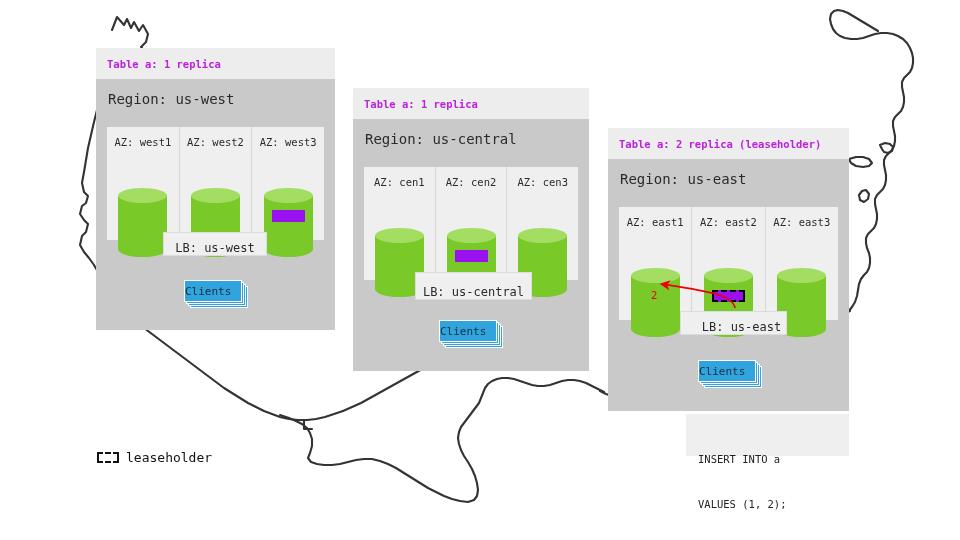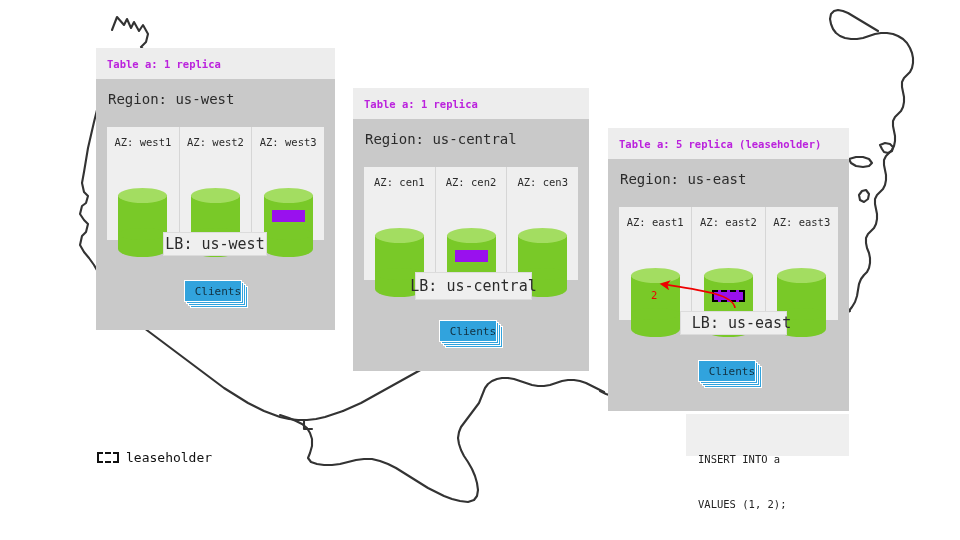--- a/index.html
+++ b/index.html
@@ -110,23 +110,23 @@
     border: 2px dashed #000000;
     box-sizing: border-box;
   }
   
   .lb-box {
     position: absolute;
     background: #efefef;
     border: 1px solid #dcdcdc;
     box-sizing: border-box;
     display: flex;
-    align-items: center;
+    align-items: flex-end;
     justify-content: center;
-    font-size: 15px;
+    font-size: 12px;
     color: #2b2b2b;
     white-space: nowrap;
   }
   
   .clients-wrap {
     position: absolute;
   }
   .clients-shadow {
     position: absolute;
     background: #31a3dd;
@@ -134,21 +134,21 @@
     box-sizing: border-box;
   }
   .clients-btn {
     position: absolute;
     left: 0; top: 0;
     background: #31a3dd;
     border: 1px solid #ffffff;
     box-sizing: border-box;
     display: flex;
     align-items: center;
-    justify-content: flex-end;
+    justify-content: flex-start;
     font-size: 11px;
     color: #12303f;
     white-space: nowrap;
   }
   
   .sql-note {
     position: absolute;
     background: #efefef;
     box-sizing: border-box;
     padding: 8px 10px 8px 12px;
@@ -367,21 +367,21 @@
       <div class="clients-shadow" style="left:4px; top:4px; width:58px; height:22px;"></div>
       <div class="clients-shadow" style="left:2px; top:2px; width:58px; height:22px;"></div>
       <div class="clients-btn" style="width:58px; height:22px;">
         <span>Clients</span>
       </div>
     </div>
   </div>
 
   <div class="region-panel" style="left:608px; top:128px; width:241px; height:283px;">
     <div class="panel-header">
-      <span class="panel-header-text">Table a: 5 replica (leaseholder)</span>
+      <span class="panel-header-text">Table a: 2 replica (leaseholder)</span>
     </div>
     <div class="region-title">Region: us-east</div>
 
     <div class="az-strip" style="height:113px;">
       <div class="az-cell">
         <span class="az-label">AZ: east1</span>
         <div class="cyl">
           <div class="cyl-body"></div>
           <div class="cyl-bottom-shade"></div>
           <div class="cyl-top"></div>

